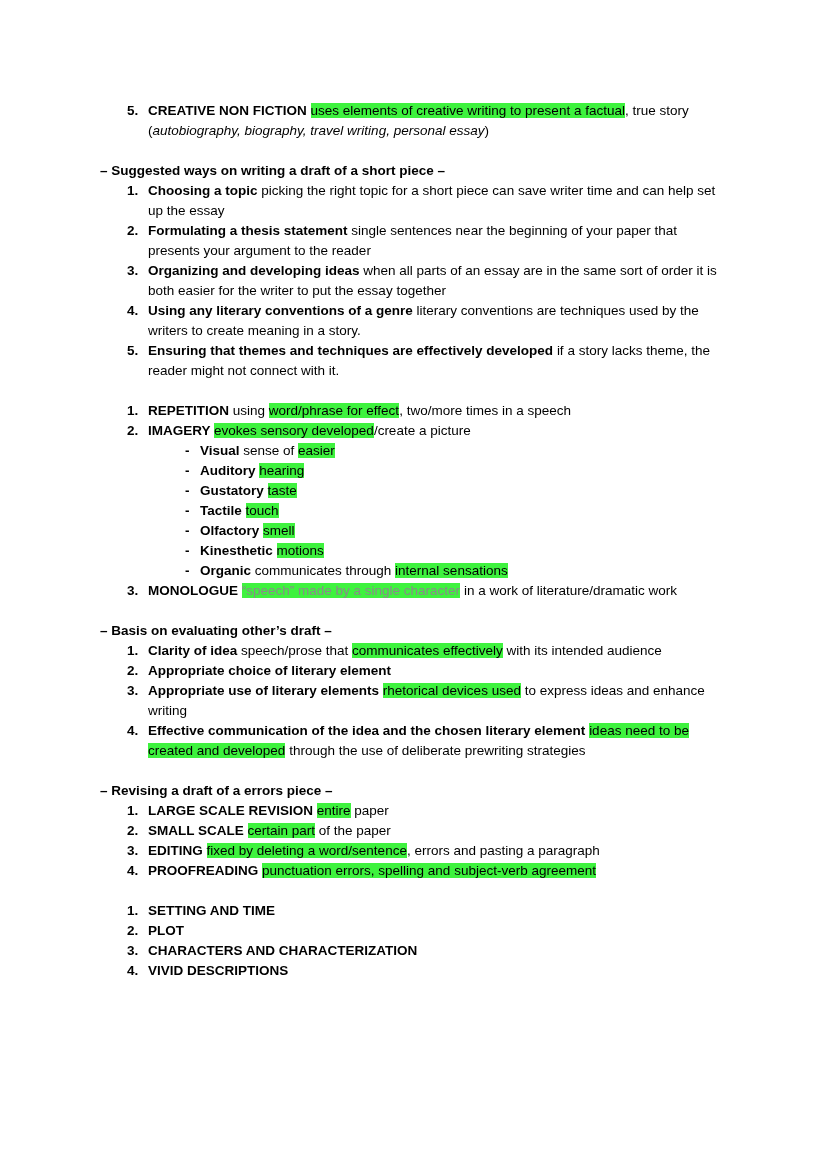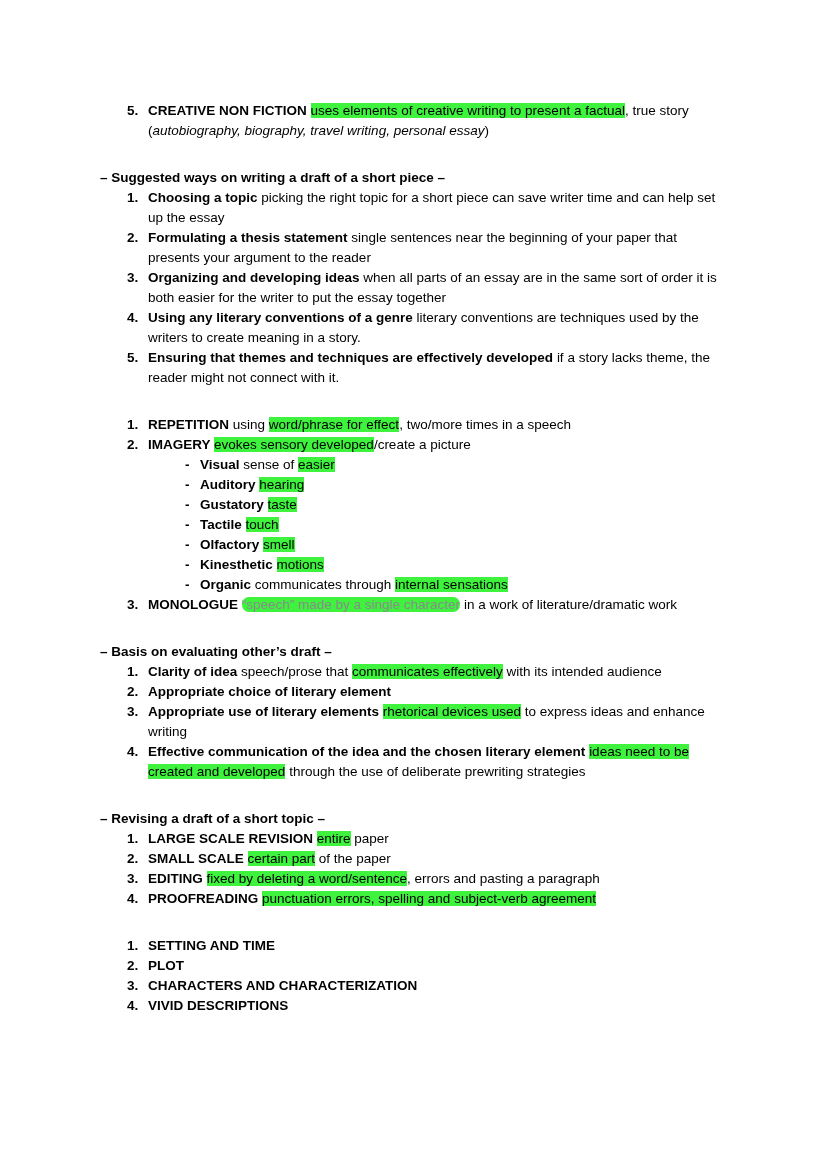--- a/index.html
+++ b/index.html
@@ -14,22 +14,22 @@
     overflow: hidden;
   }
   .page {
     width: 828px;
     height: 1169px;
     padding: 101px 100px 0 100px;
   }
   .b { font-weight: bold; }
   .i { font-style: italic; }
   .hl { background-color: var(--hl, #3ef23e); }
-  .muted { color: var(--muted, #8a8a8a); border-radius: 7px; }
-  .section { margin-top: 27px; }
+  .muted { color: var(--muted, #8a8a8a); }
+  .section { margin-top: 20px; }
   .section:first-child { margin-top: 0; }
   .heading { font-weight: bold; }
   .item { display: flex; margin-left: 27px; }
   .num { flex: 0 0 21px; width: 21px; font-weight: bold; }
   .body { flex: 1; }
   .subitem { display: flex; margin-left: 85px; }
   .dash { flex: 0 0 15px; width: 15px; font-weight: bold; }
 </style>
 </head>
 <body>
@@ -120,21 +120,21 @@
         <div class="item">
           <span class="num">3.</span>
           <span class="body"><span class="b">Appropriate use of literary elements </span><span class="hl">rhetorical devices used</span><span> to express ideas and enhance writing</span></span>
         </div>
         <div class="item">
           <span class="num">4.</span>
           <span class="body"><span class="b">Effective communication of the idea and the chosen literary element </span><span class="hl">ideas need to be created and developed</span><span> through the use of deliberate prewriting strategies</span></span>
         </div>
       </div>
       <div class="section">
-        <div class="heading">– Revising a draft of a short topic –</div>
+        <div class="heading">– Revising a draft of a errors piece –</div>
         <div class="item">
           <span class="num">1.</span>
           <span class="body"><span class="b">LARGE SCALE REVISION </span><span class="hl">entire</span><span> paper</span></span>
         </div>
         <div class="item">
           <span class="num">2.</span>
           <span class="body"><span class="b">SMALL SCALE </span><span class="hl">certain part</span><span> of the paper</span></span>
         </div>
         <div class="item">
           <span class="num">3.</span>

